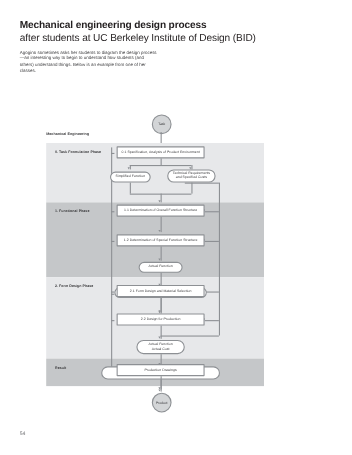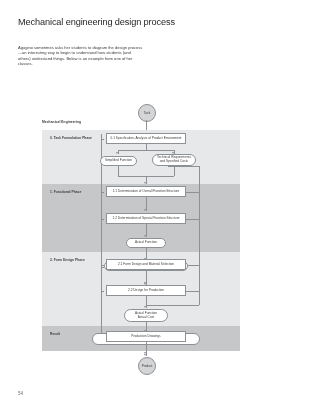--- a/index.html
+++ b/index.html
@@ -5,21 +5,21 @@
   html,body{margin:0;padding:0;}
   body{
     width:320px;height:414px;background:#ffffff;
     font-family:"Liberation Sans",sans-serif;
     color:#231f20;overflow:hidden;position:relative;
   }
   .page{position:absolute;inset:0;}
 
   
   .hdr{position:absolute;left:18px;top:16px;width:250px;}
-  .title{font-size:9.2px;font-weight:normal;letter-spacing:-0.12px;line-height:12px;color:#231f20;}
+  .title{font-size:9.2px;font-weight:bold;letter-spacing:-0.12px;line-height:12px;color:#231f20;}
   .subtitle{font-size:9.2px;font-weight:normal;letter-spacing:-0.1px;line-height:12px;color:#231f20;}
   .intro{position:absolute;left:18px;top:45px;width:126px;
          font-size:4.05px;line-height:5.35px;color:#3b3b3d;letter-spacing:0.01px;}
 
   
   .diagram{position:absolute;left:0;top:98px;width:320px;height:285px;}
 
   .caption{position:absolute;left:42px;top:22px;font-size:3.3px;font-weight:bold;color:#3b3b3d;letter-spacing:.06px;}
 
   
@@ -59,20 +59,21 @@
 
   .pageno{position:absolute;left:18px;top:391px;font-size:4.6px;color:#6d6e71;}
 </style>
 </head>
 <body>
 
 <div class="page">
 
   <div class="hdr">
     <div class="title">Mechanical engineering design process</div>
+    <div class="subtitle">after students at UC Berkeley Institute of Design (BID)</div>
   </div>
   <div class="intro">Agogino sometimes asks her students to diagram the design process—an interesting way to begin to understand how students (and others) understand things. Below is an example from one of her classes.</div>
 
   <div class="diagram">
 
     <div class="circ" style="left:138px;top:6px;width:16px;height:16px;">
       <span>Task</span>
     </div>
     <div class="vline" style="left:146px;top:22px;height:12px;"></div>
     <div class="arrow-d" style="left:144.3px;top:32px;"></div>

